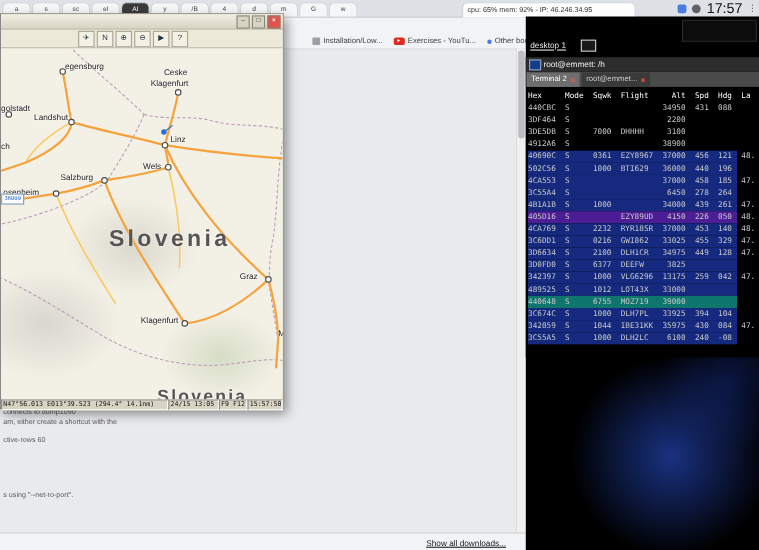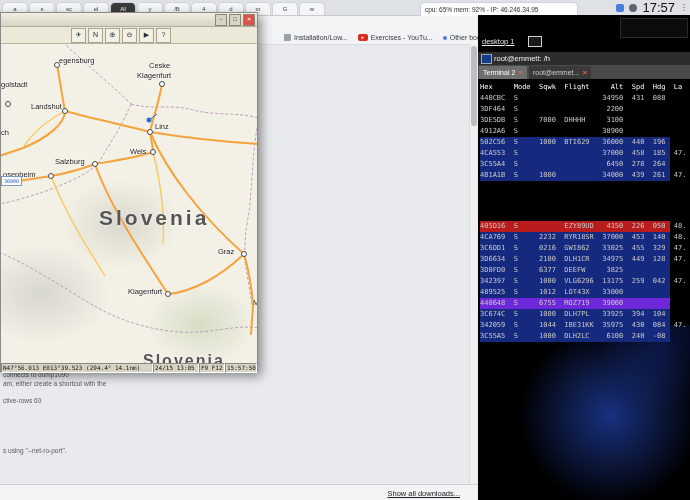--- a/index.html
+++ b/index.html
@@ -193,21 +193,21 @@
       </svg>
       <div id="map-labels">
           <span class="country" style="left: 98px; top: 162px; font-size: 21px; letter-spacing: 3px;">Slovenia</span>
           <span class="country" style="left: 142px; top: 308px; font-size: 16px; letter-spacing: 2px;">Slovenia</span>
           <span class="cdot" style="left: 56px; top: 21px;"></span>
           <span class="city" style="left: 20px; top: 12px; padding-left: 38px;">egensburg</span>
           <span class="city" style="left: 148px; top: 17px;">Ceske</span>
           <span class="cdot" style="left: 161px; top: 40px;"></span>
           <span class="city" style="left: 136px; top: 27px;">Klagenfurt</span>
           <span class="cdot" style="left: 7px; top: 60px;"></span>
-          <span class="city" style="left: 0px; top: 36px;">golstadt</span>
+          <span class="city" style="left: 0px; top: 50px;">golstadt</span>
           <span class="cdot" style="left: 64px; top: 67px;"></span>
           <span class="city" style="left: 30px; top: 58px;">Landshut</span>
           <span class="city" style="left: 0px; top: 84px;">ch</span>
           <span class="cdot" style="left: 149px; top: 88px;"></span>
           <span class="city" style="left: 154px; top: 78px; text-align: right;">Linz</span>
           <span class="cdot" style="left: 152px; top: 108px;"></span>
           <span class="city" style="left: 129px; top: 103px;">Wels</span>
           <span class="cdot" style="left: 94px; top: 120px;"></span>
           <span class="city" style="left: 54px; top: 113px;">Salzburg</span>
           <span class="cdot" style="left: 50px; top: 132px;"></span>
@@ -249,32 +249,33 @@
           <span>root@emmet...</span>
           <span class="tab-close">×</span>
         </span>
       </div>
       <div id="term-body">
           <div class="thead">Hex     Mode  Sqwk  Flight     Alt  Spd  Hdg  La</div>
           <div class="trow">440CBC  S                    34950  431  088  </div>
           <div class="trow">3DF464  S                     2200            </div>
           <div class="trow">3DE5DB  S     7000  DHHHH     3100            </div>
           <div class="trow">4912A6  S                    38900            </div>
+          <div class="trow" style="background: rgb(21, 41, 126);">40690C  S     0361  EZY8967  37000  456  121  48.</div>
           <div class="trow" style="background: rgb(21, 41, 126);">502C56  S     1000  BTI629   36000  440  196  </div>
           <div class="trow" style="background: rgb(21, 41, 126);">4CA553  S                    37000  458  185  47.</div>
           <div class="trow" style="background: rgb(21, 41, 126);">3C55A4  S                     6450  278  264  </div>
           <div class="trow" style="background: rgb(21, 41, 126);">4B1A1B  S     1000           34000  439  261  47.</div>
-          <div class="trow" style="background: #b91c1c; margin-top: 40px;">405D16  S           EZY89UD   4150  226  050  48.</div>
+          <div class="trow" style="background: #4c1d95;">405D16  S           EZY89UD   4150  226  050  48.</div>
           <div class="trow" style="background: rgb(21, 41, 126);">4CA769  S     2232  RYR18SR  37000  453  140  48.</div>
           <div class="trow" style="background: rgb(21, 41, 126);">3C6DD1  S     0216  GWI862   33025  455  329  47.</div>
           <div class="trow" style="background: rgb(21, 41, 126);">3D6634  S     2100  DLH1CR   34975  449  128  47.</div>
           <div class="trow" style="background: rgb(21, 41, 126);">3D0FD0  S     6377  DEEFW     3825            </div>
           <div class="trow" style="background: rgb(21, 41, 126);">342397  S     1000  VLG6296  13175  259  042  47.</div>
           <div class="trow" style="background: rgb(21, 41, 126);">489525  S     1012  LOT43X   33000            </div>
-          <div class="trow" style="background: #6d28d9;">440648  S     6755  MOZ719   39000            </div>
+          <div class="trow" style="background: #0f766e;">440648  S     6755  MOZ719   39000            </div>
           <div class="trow" style="background: rgb(21, 41, 126);">3C674C  S     1000  DLH7PL   33925  394  104  </div>
           <div class="trow" style="background: rgb(21, 41, 126);">342059  S     1044  IBE31KK  35975  430  084  47.</div>
           <div class="trow" style="background: rgb(21, 41, 126);">3C55A5  S     1000  DLH2LC    6100  240  -08  </div>
         </div>
     </div>
   </div>
 
 </div>
 
 </body></html>

